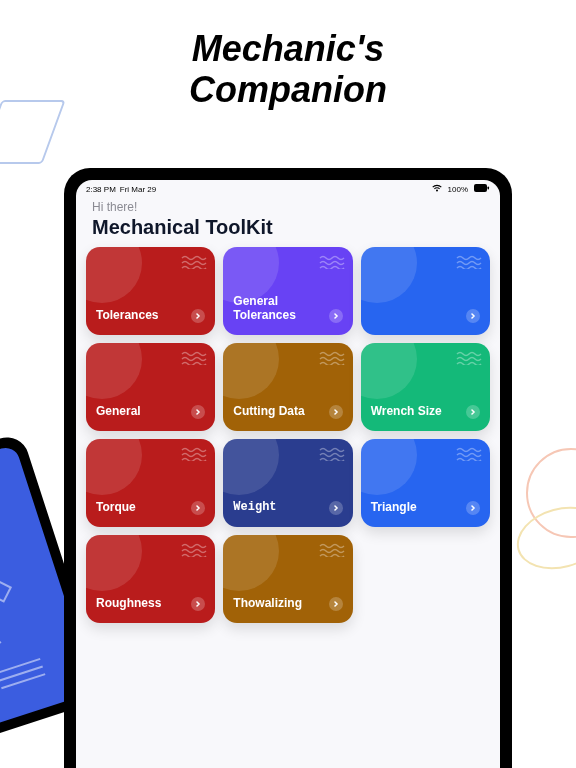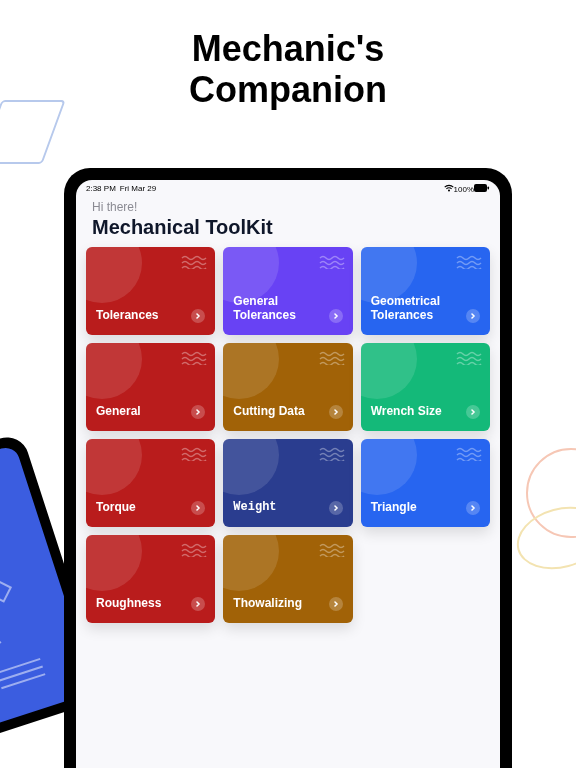--- a/index.html
+++ b/index.html
@@ -1,38 +1,38 @@
 <!DOCTYPE html>
 <html><head>
   <meta charset="utf-8">
   <style>
     * { margin:0; padding:0; box-sizing:border-box; }
     body { font-family:-apple-system,BlinkMacSystemFont,'Segoe UI',sans-serif; width:576px; height:768px; background:#fff; position:relative; overflow:hidden; }
 
-    .page-title { text-align:center; font-size:36px; font-weight:800; color:#000; margin-top:28px; line-height:1.15; }
+    .page-title { text-align:center; font-size:36px; font-weight:800; color:#000; margin-top:28px; line-height:1.15;font-style:italic; }
 
     .deco { position:absolute; border:2px solid; border-radius:8px; }
     .deco-blue { width:64px; height:64px; border-color:#b7c9ec; top:100px; left:-10px; transform:skewX(-20deg); border-radius:4px; }
     .deco-orange { width:90px; height:90px; border-color:#f6c7b5; right:-40px; bottom:230px; border-radius:50%; }
     .deco-yellow { width:90px; height:60px; border-color:#f3e3b1; right:-30px; bottom:200px; border-radius:50%; transform:rotate(-15deg); }
 
     .tablet { position:absolute; left:50%; transform:translateX(-50%); top:168px; width:448px; height:640px; background:#000; border-radius:26px; padding:12px; }
     .screen { width:100%; height:100%; background:#f8f8fb; border-radius:16px; overflow:hidden; position:relative; }
 
-    .statusbar { display:flex; justify-content:space-between; align-items:flex-start; padding:4px 10px 0; font-size:8px; color:#000; }
+    .statusbar { display:flex; justify-content:space-between; align-items:center; padding:4px 10px 0; font-size:8px; color:#000; }
     .sb-left { display:flex; gap:4px; align-items:center; }
-    .sb-right { display:flex; gap:0; align-items:center; }
+    .sb-right { display:flex; gap:6px; align-items:center; }
     .wifi-icon,.bat-icon { display:inline-block; }
 
     .header { padding:6px 16px 8px; }
     .greeting { font-size:12px; color:#8b8b93; margin-bottom:2px; }
     .apptitle { font-size:20px; font-weight:800; color:#0f172a; }
 
     .grid { display:grid; grid-template-columns:repeat(3,1fr); gap:8px; padding:0 10px; }
-    .card { border-radius:6px; height:88px; position:relative; padding:10px 10px 12px; color:#fff; display:flex; flex-direction:column; justify-content:flex-end; box-shadow:0 6px 14px rgba(0,0,0,0.12); overflow:hidden; cursor:pointer; }
+    .card { border-radius:14px; height:88px; position:relative; padding:10px 10px 12px; color:#fff; display:flex; flex-direction:column; justify-content:flex-end; box-shadow:0 6px 14px rgba(0,0,0,0.12); overflow:hidden; cursor:pointer; }
     .card .label { font-size:12px; font-weight:700; line-height:1.15; max-width:80%; }
     .card .chev { position:absolute; right:10px; bottom:12px; width:14px; height:14px; border-radius:50%; background:rgba(255,255,255,0.22); display:flex; align-items:center; justify-content:center; }
     .card .chev svg { width:6px; height:6px; }
     .card .blob { position:absolute; width:80px; height:80px; border-radius:50%; background:rgba(255,255,255,0.12); left:-24px; top:-24px; }
     .card .squiggle { position:absolute; right:8px; top:8px; opacity:0.35; }
 
     .c-pink   { background:#b91c1c; }
     .c-purple { background:#6842f4; }
     .c-blue   { background:#2765f0; }
     .c-orange { background:#a16207; }
@@ -119,21 +119,20 @@
             <svg viewBox="0 0 6 6" fill="none" stroke="white" stroke-width="1.5" stroke-linecap="round">
               <path d="M2 1l2 2-2 2"></path>
             </svg>
           </div>
         </div>
         <div class="card c-blue">
           <div class="blob"></div>
           <span class="squiggle"><svg width="26" height="14" viewBox="0 0 26 14" fill="none" stroke="white" stroke-width="1.5">
               <path d="M1 3c2-2 4-2 6 0s4 2 6 0 4-2 6 0 4 2 6 0M1 8c2-2 4-2 6 0s4 2 6 0 4-2 6 0 4 2 6 0M1 13c2-2 4-2 6 0s4 2 6 0 4-2 6 0 4 2 6 0"></path>
             </svg></span>
-          <div class="label">Geometrical Tolerances</div>
           <div class="chev">
             <svg viewBox="0 0 6 6" fill="none" stroke="white" stroke-width="1.5" stroke-linecap="round">
               <path d="M2 1l2 2-2 2"></path>
             </svg>
           </div>
         </div>
         <div class="card c-pink">
           <div class="blob"></div>
           <span class="squiggle"><svg width="26" height="14" viewBox="0 0 26 14" fill="none" stroke="white" stroke-width="1.5">
               <path d="M1 3c2-2 4-2 6 0s4 2 6 0 4-2 6 0 4 2 6 0M1 8c2-2 4-2 6 0s4 2 6 0 4-2 6 0 4 2 6 0M1 13c2-2 4-2 6 0s4 2 6 0 4-2 6 0 4 2 6 0"></path>

